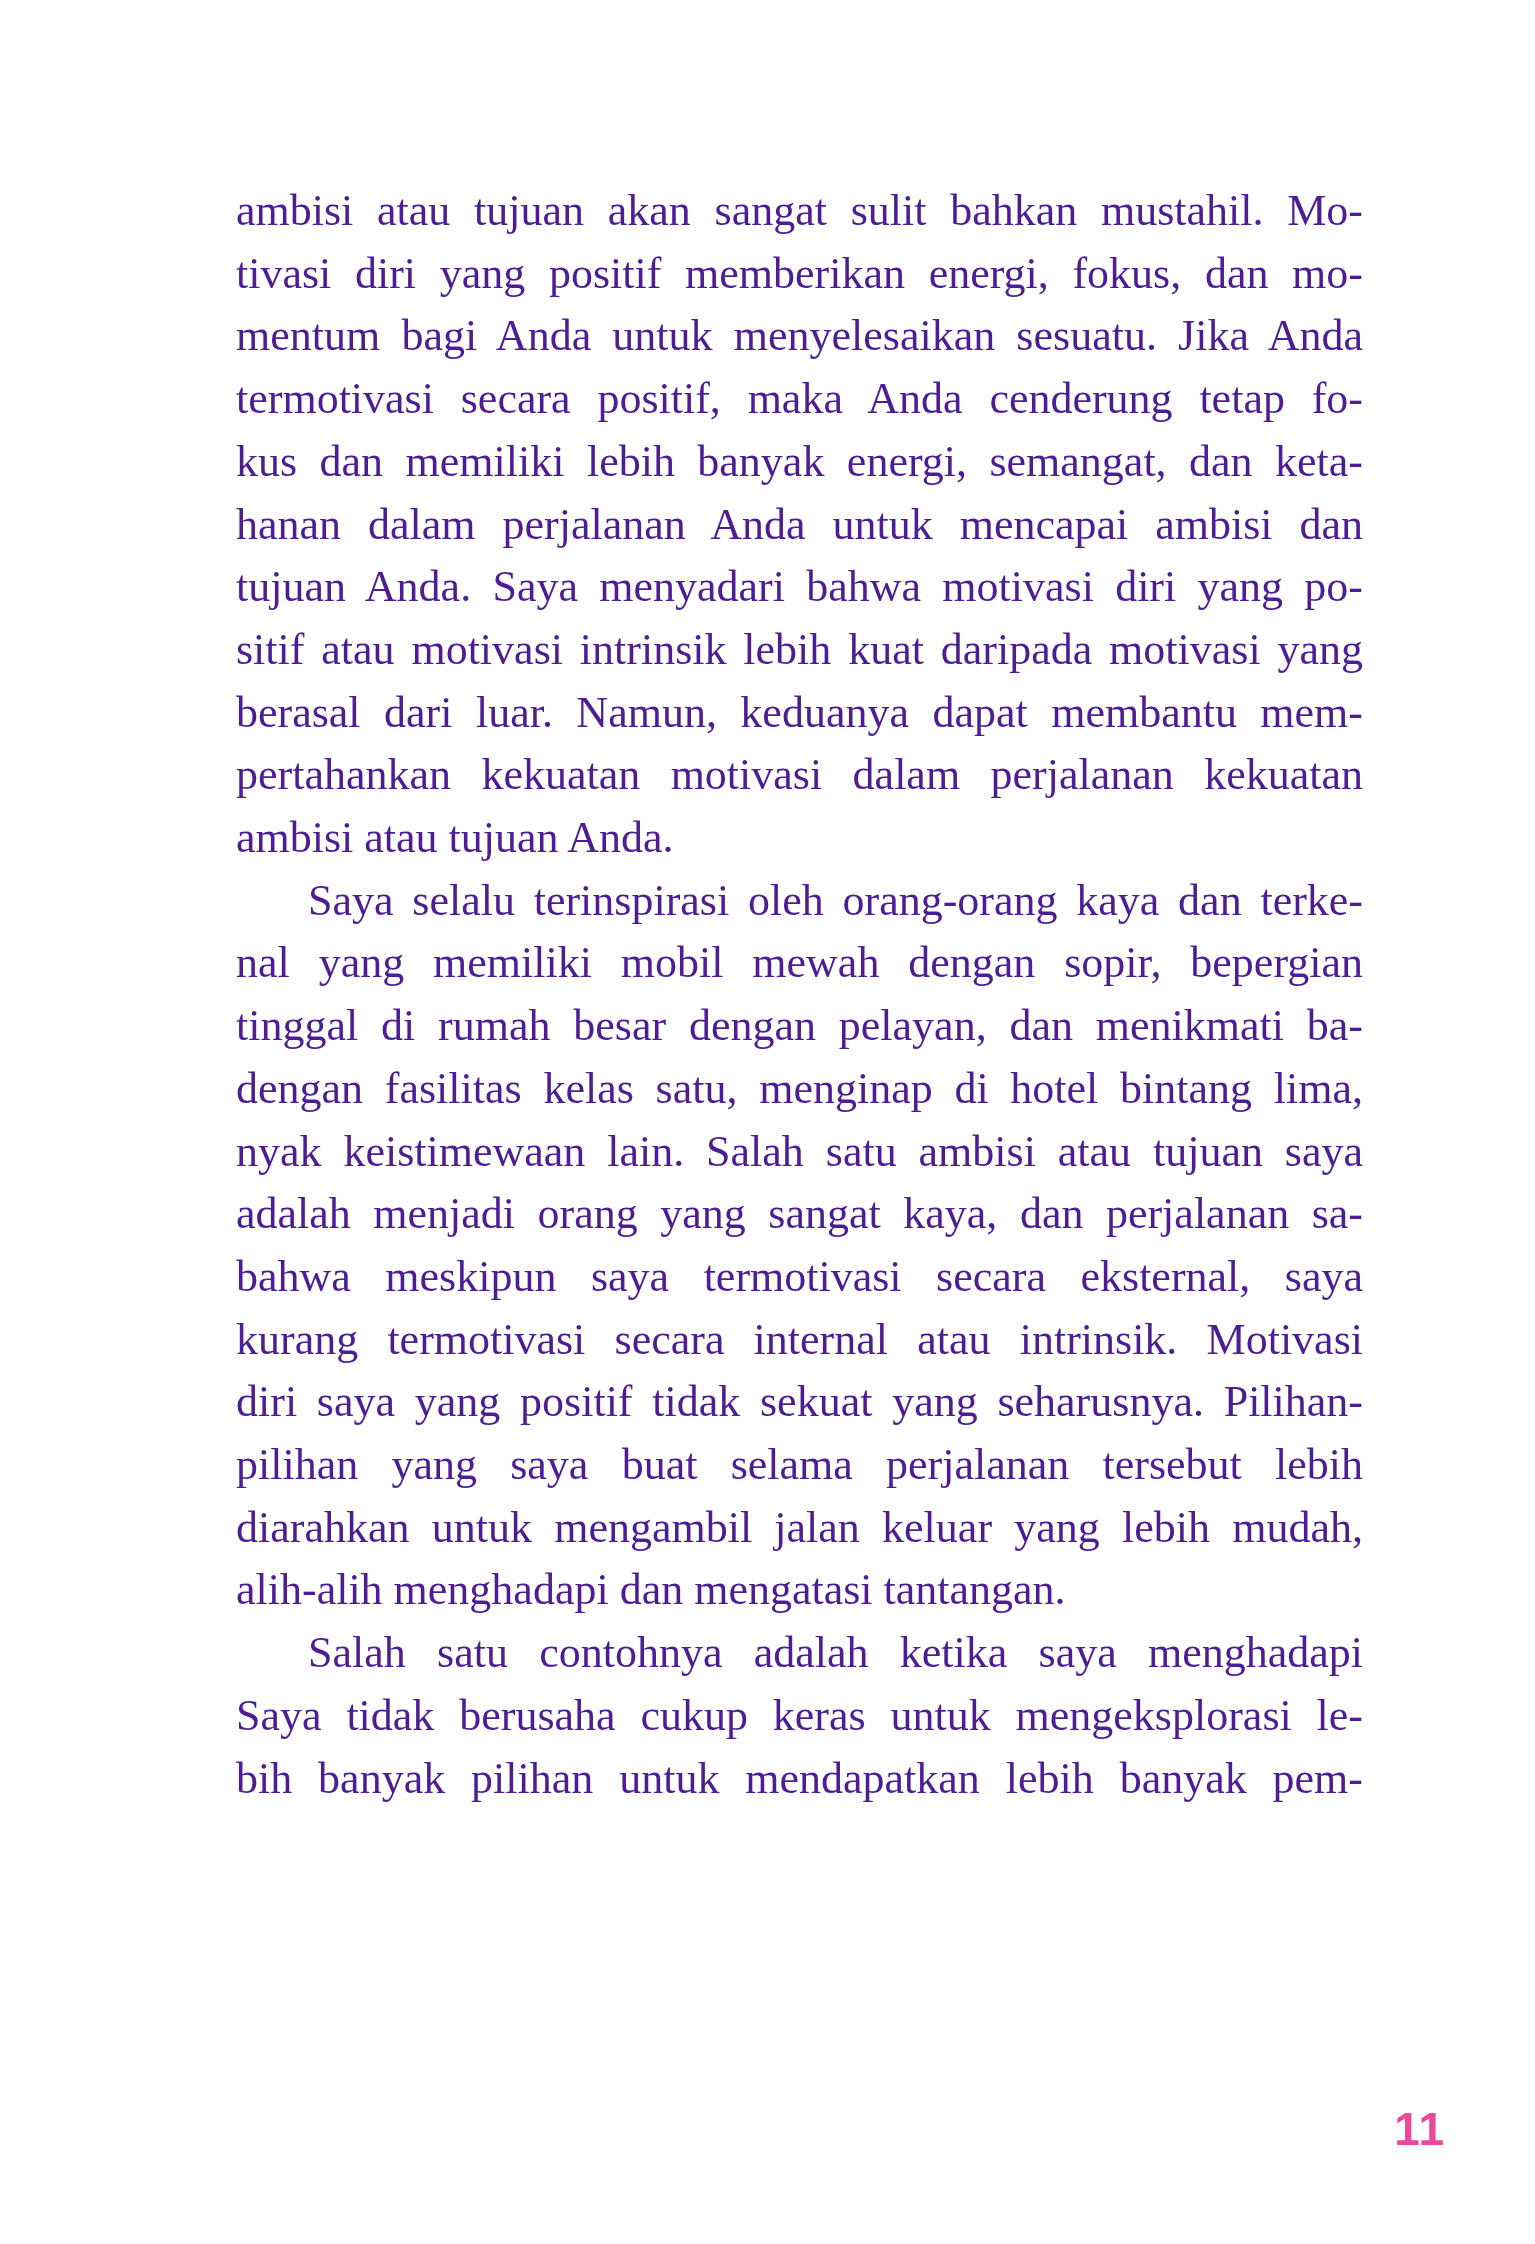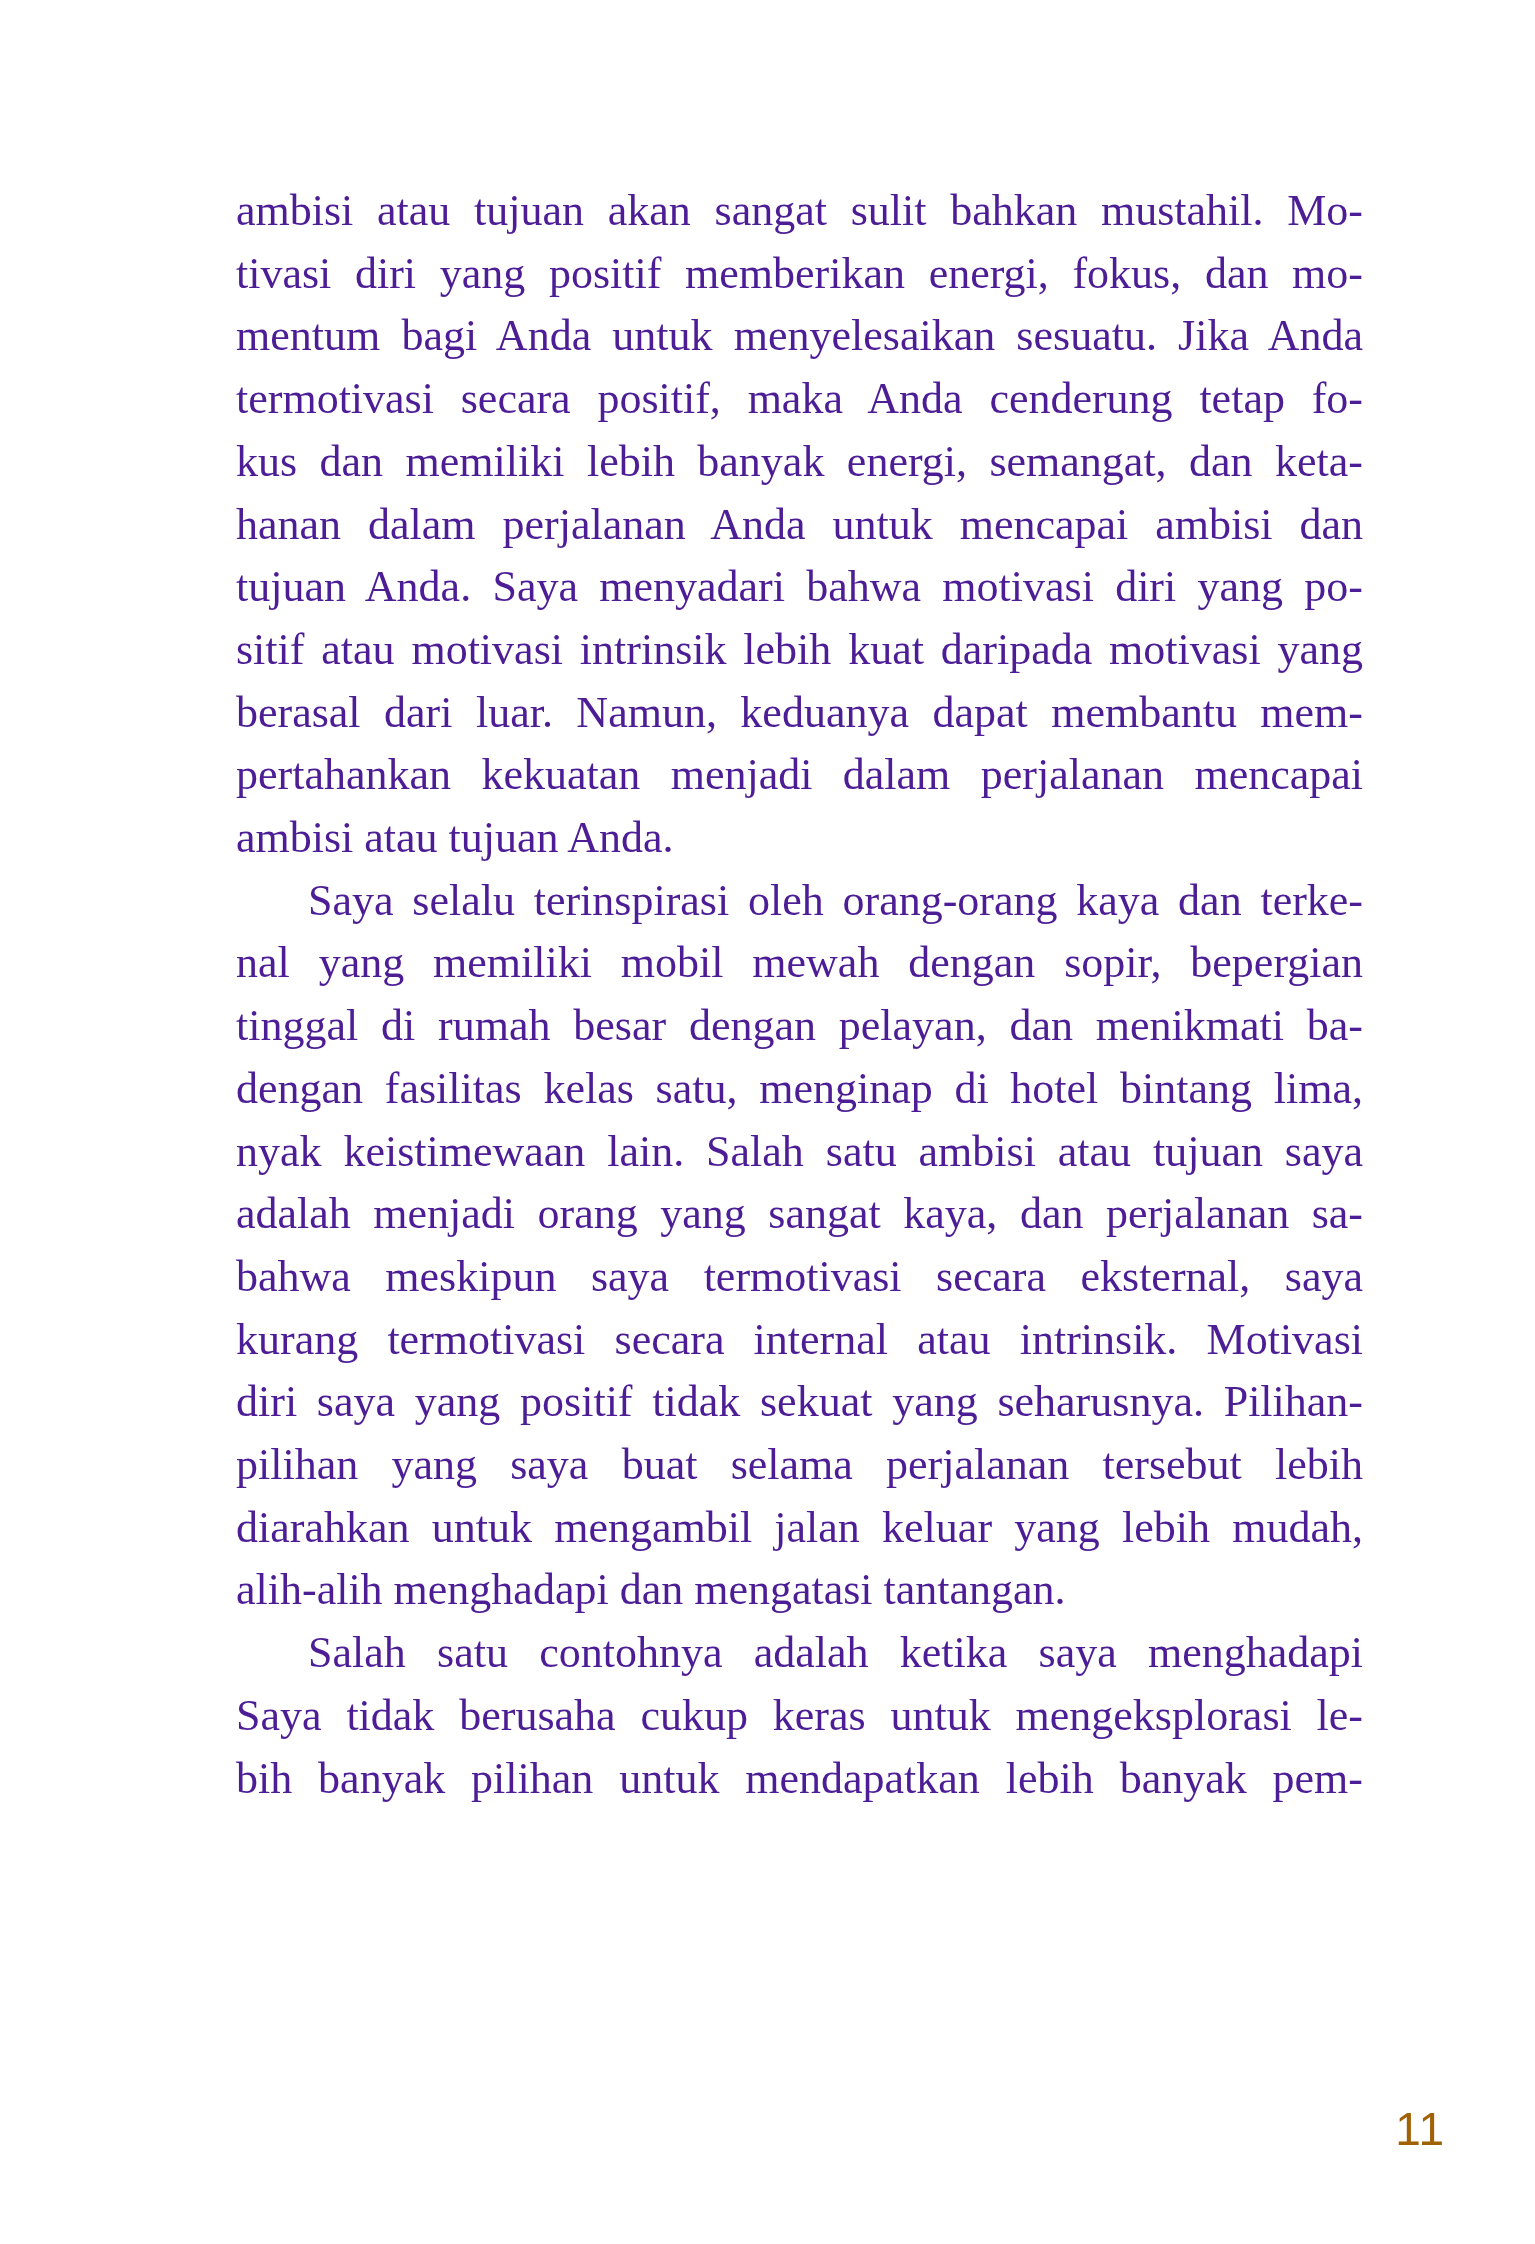--- a/index.html
+++ b/index.html
@@ -40,41 +40,41 @@
   }
   .text-line.indent {
     text-indent: 72px;
   }
   .page-number {
     position: absolute;
     top: 2102px;
     right: 90px;
     font-family: "Liberation Sans", "DejaVu Sans", sans-serif;
     font-size: 46px;
-    font-weight: 400;
+    font-weight: 700;
     letter-spacing: 1px;
-    color: #a16207;
+    color: #ec4899;
   }
 </style>
 </head>
 <body>
 
 <div class="page">
   <div class="text-block" id="text-block">
       <div class="paragraph">
         <div class="text-line">ambisi atau tujuan akan sangat sulit bahkan mustahil. Mo-</div>
         <div class="text-line">tivasi diri yang positif memberikan energi, fokus, dan mo-</div>
         <div class="text-line">mentum bagi Anda untuk menyelesaikan sesuatu. Jika Anda</div>
         <div class="text-line">termotivasi secara positif, maka Anda cenderung tetap fo-</div>
         <div class="text-line">kus dan memiliki lebih banyak energi, semangat, dan keta-</div>
         <div class="text-line">hanan dalam perjalanan Anda untuk mencapai ambisi dan</div>
         <div class="text-line">tujuan Anda. Saya menyadari bahwa motivasi diri yang po-</div>
         <div class="text-line">sitif atau motivasi intrinsik lebih kuat daripada motivasi yang</div>
         <div class="text-line">berasal dari luar. Namun, keduanya dapat membantu mem-</div>
-        <div class="text-line">pertahankan kekuatan menjadi dalam perjalanan mencapai</div>
+        <div class="text-line">pertahankan kekuatan motivasi dalam perjalanan kekuatan</div>
         <div class="text-line flush">ambisi atau tujuan Anda.</div>
       </div>
       <div class="paragraph">
         <div class="text-line indent">Saya selalu terinspirasi oleh orang-orang kaya dan terke-</div>
         <div class="text-line">nal yang memiliki mobil mewah dengan sopir, bepergian</div>
         <div class="text-line">tinggal di rumah besar dengan pelayan, dan menikmati ba-</div>
         <div class="text-line">dengan fasilitas kelas satu, menginap di hotel bintang lima,</div>
         <div class="text-line">nyak keistimewaan lain. Salah satu ambisi atau tujuan saya</div>
         <div class="text-line">adalah menjadi orang yang sangat kaya, dan perjalanan sa-</div>
         <div class="text-line">bahwa meskipun saya termotivasi secara eksternal, saya</div>

